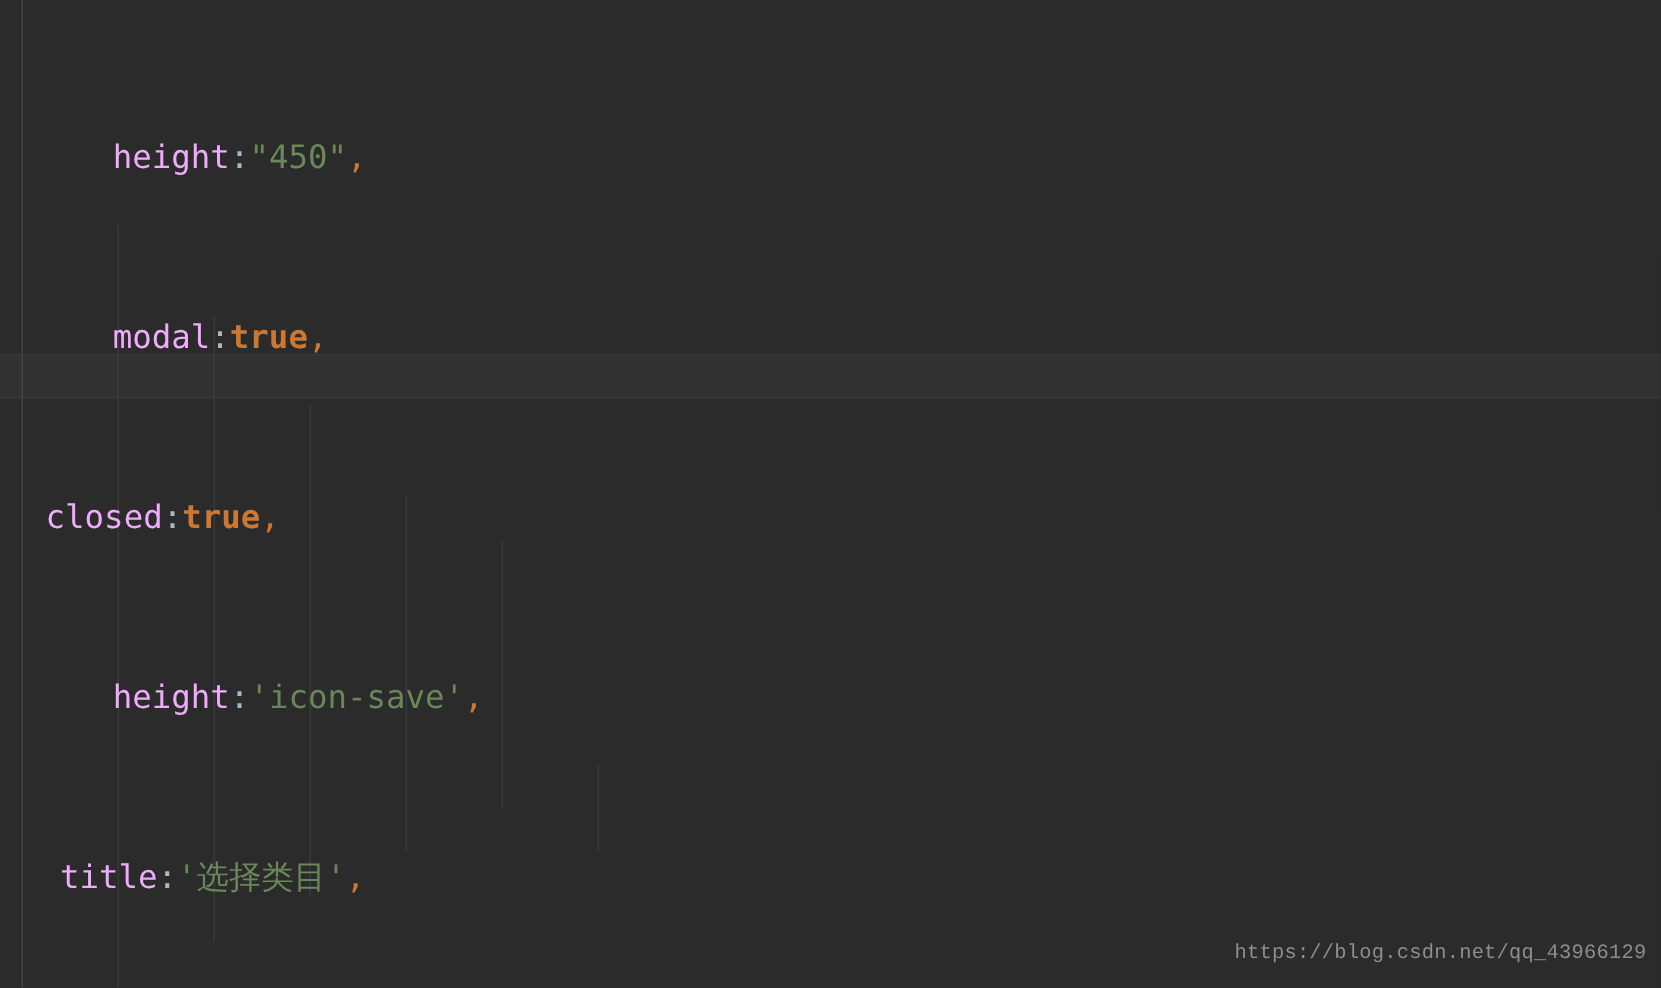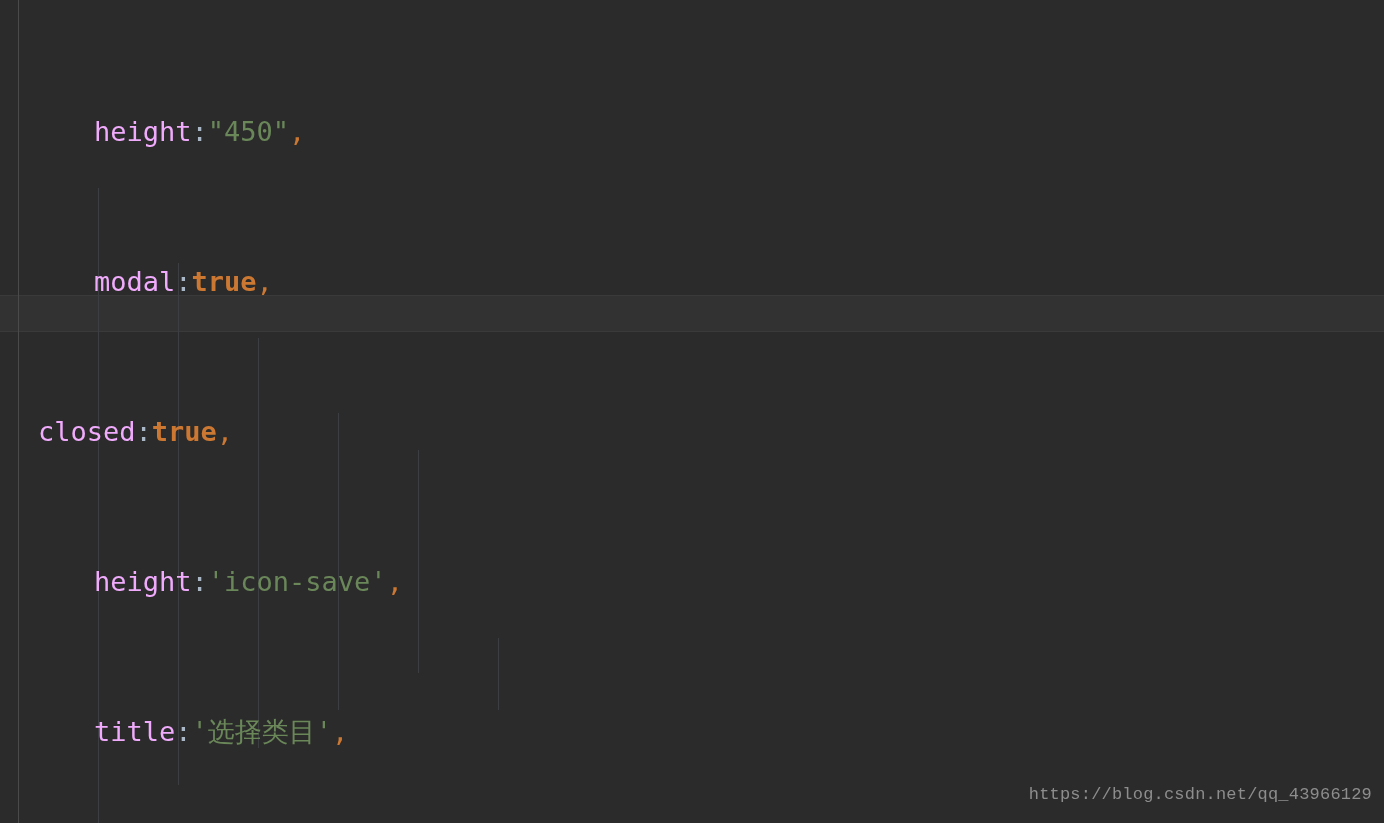--- a/index.html
+++ b/index.html
@@ -89,21 +89,21 @@
   <div class="code">
 
     <div class="line" style="padding-left:94px;"><span class="t-prop">height</span><span class="t-punc">:</span><span class="t-str">"450"</span><span class="t-op">,</span></div>
 
     <div class="line" style="padding-left:94px;"><span class="t-prop">modal</span><span class="t-punc">:</span><span class="t-kw">true</span><span class="t-op">,</span></div>
 
     <div class="line" style="padding-left:38px;"><span class="t-prop">closed</span><span class="t-punc">:</span><span class="t-kw">true</span><span class="t-op">,</span></div>
 
     <div class="line" style="padding-left:94px;"><span class="t-prop">height</span><span class="t-punc">:</span><span class="t-str">'icon-save'</span><span class="t-op">,</span></div>
 
-    <div class="line" style="padding-left:94px;"><span class="t-prop">title</span><span class="t-punc">:</span><span class="t-str">'选择类目'</span><span class="t-op">,</span></div>
+    <div class="line" style="padding-left:50px;"><span class="t-prop">title</span><span class="t-punc">:</span><span class="t-str">'选择类目'</span><span class="t-op">,</span></div>
 
     
 
     
 
     
 
     
 
     

